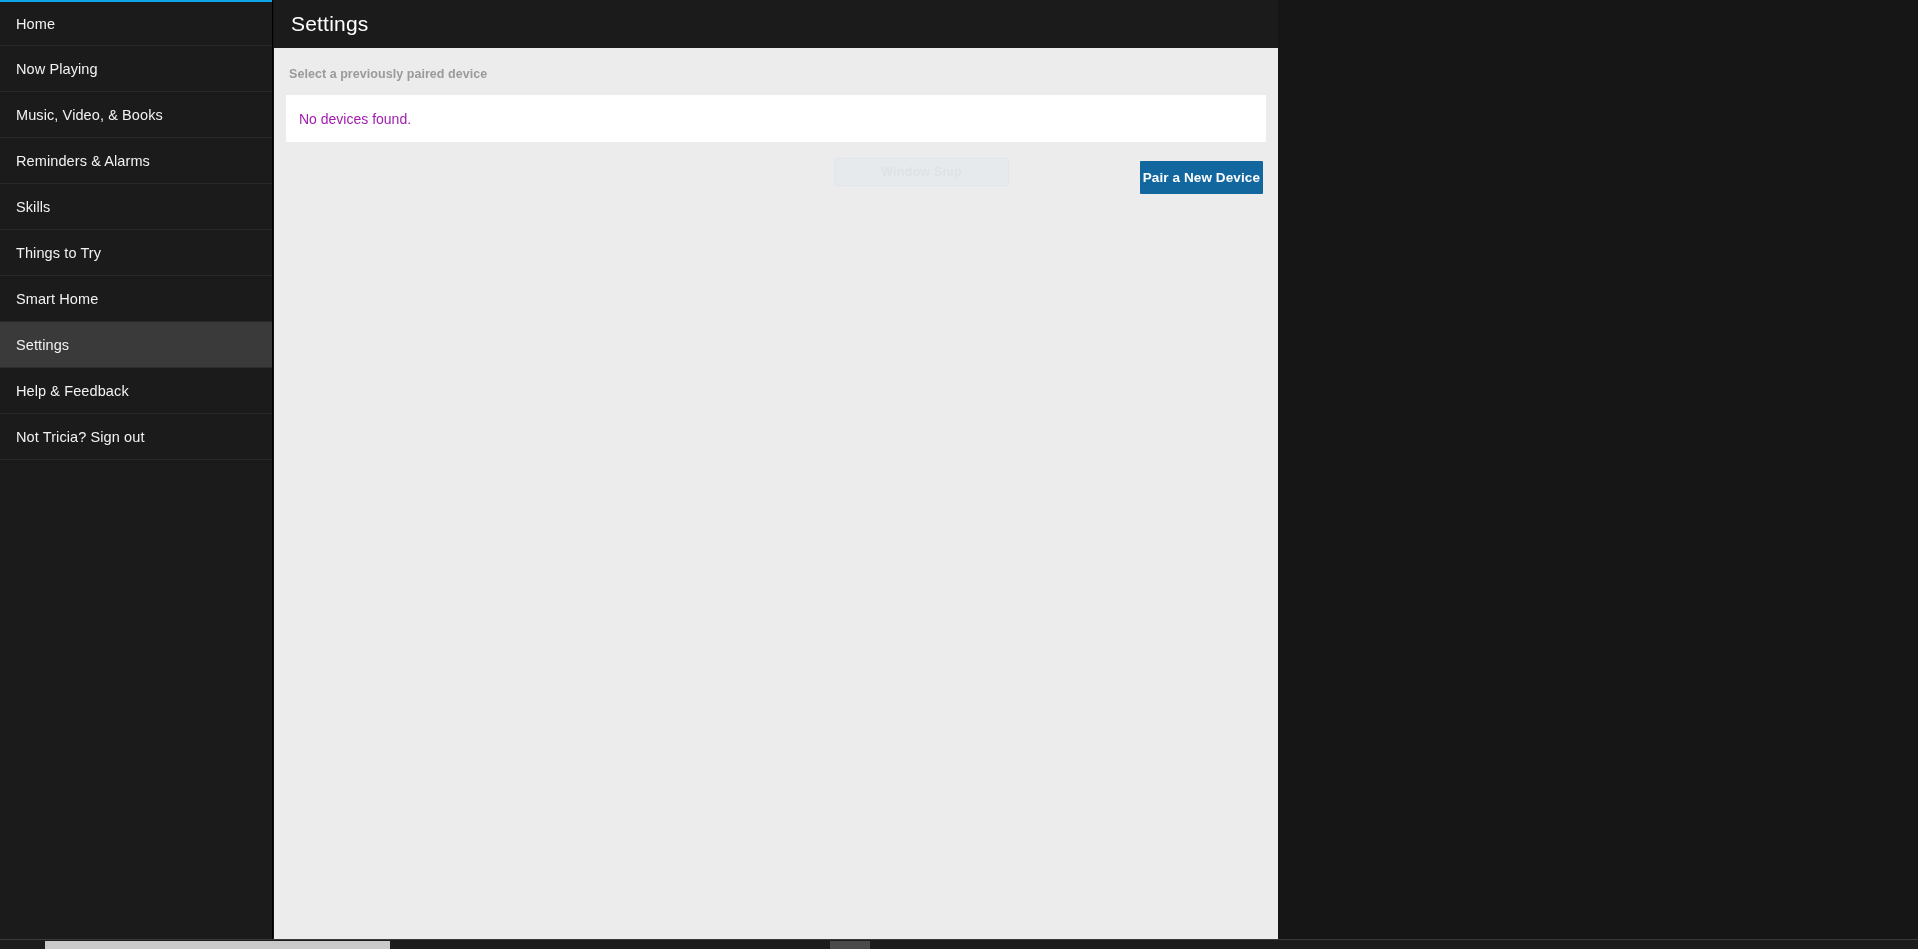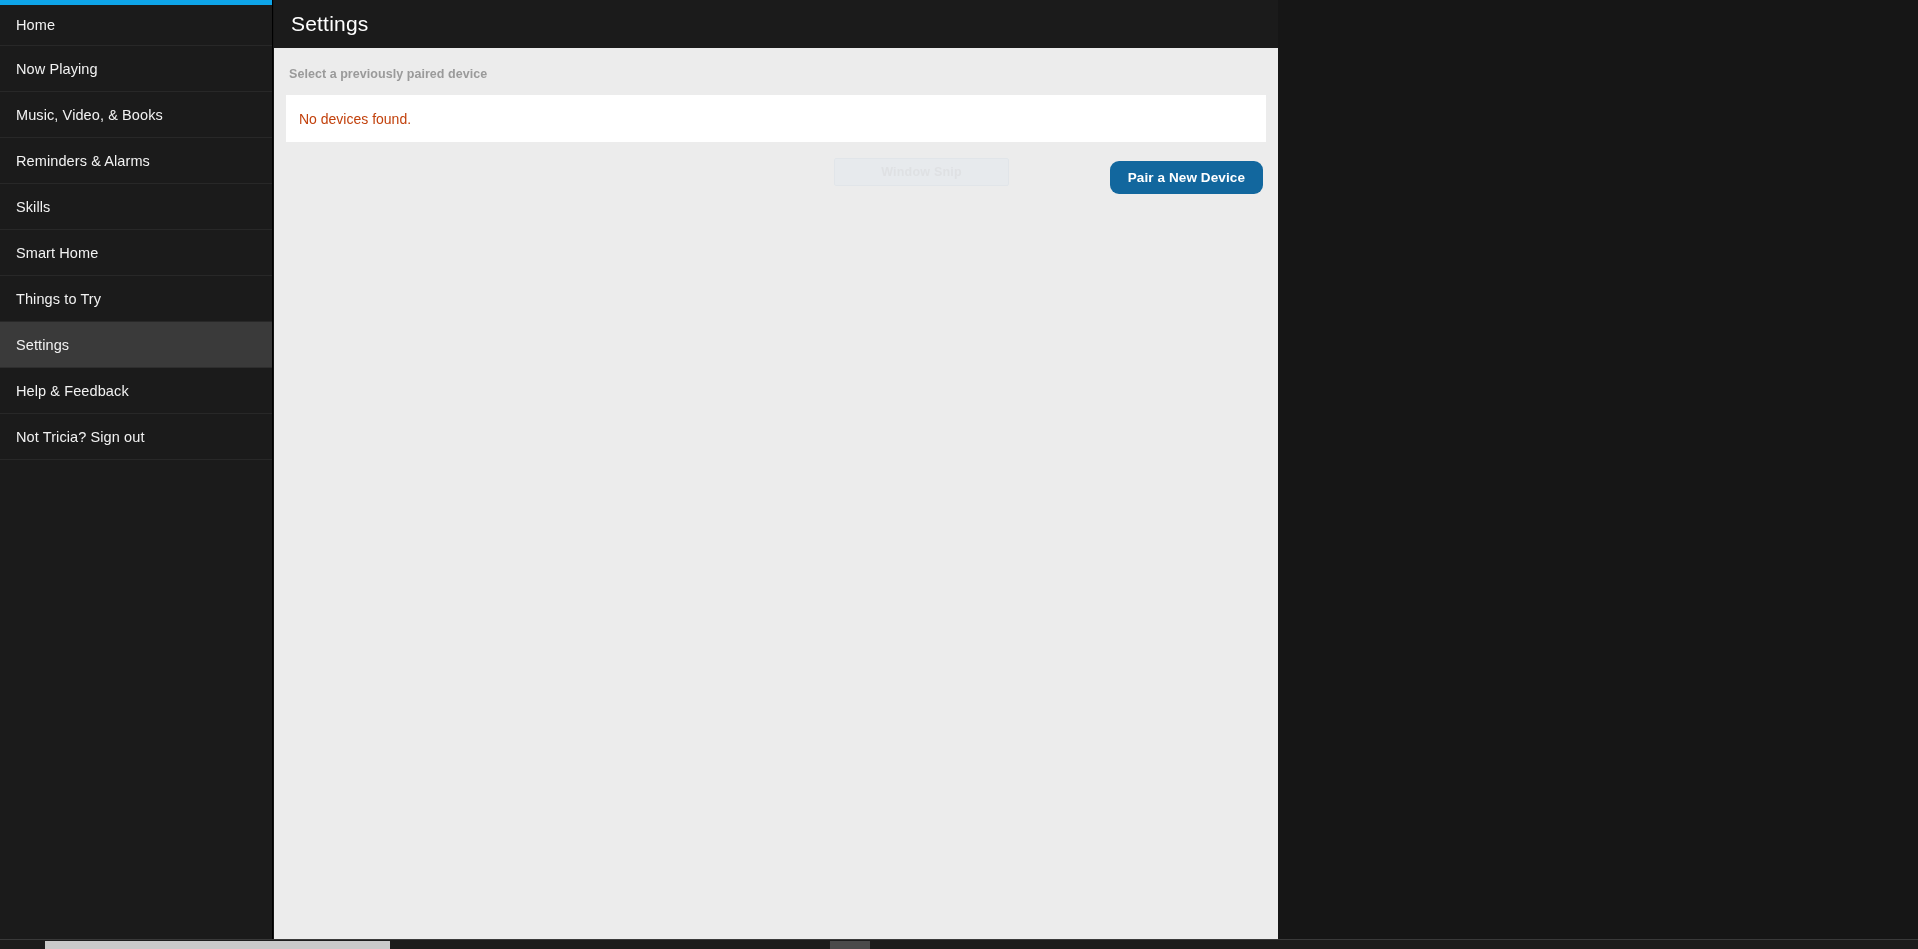--- a/index.html
+++ b/index.html
@@ -39,21 +39,21 @@
     align-items: center;
     padding-left: 16px;
     color: #f2f2f2;
     font-size: 14.5px;
     letter-spacing: 0.1px;
     border-bottom: 1px solid #282828;
     background: #1b1b1b;
     cursor: pointer;
     user-select: none;
   }
-  .nav-item:first-child { border-top: 5px solid #0ea5e9; }
+  .nav-item:first-child { border-top: 2px solid #0ea5e9; }
   .nav-item.active { background: #3a3a3a; border-bottom: 1px solid #2e2e2e; }
 
   
   .main {
     position: absolute;
     left: 274px;
     top: 0;
     width: 1004px;
     height: 949px;
     background: #ececec;
@@ -99,21 +99,21 @@
   }
 
   .device-card {
     margin-top: 14px;
     background: #ffffff;
     height: 47px;
     display: flex;
     align-items: center;
     padding-left: 13px;
     font-size: 14px;
-    color: #c2410c;
+    color: #a21caf;
   }
 
   .actions-row {
     position: relative;
     margin-top: 16px;
     height: 36px;
   }
 
   .ghost-button {
     position: absolute;
@@ -134,24 +134,24 @@
     opacity: 0.82;
     filter: blur(0.45px);
     user-select: none;
   }
 
   .primary-button {
     position: absolute;
     right: 3px;
     top: 3px;
     height: 33px;
-    padding: 0 18px;
+    padding: 0 3px;
     background: #12679e;
     border: none;
-    border-radius: 9px;
+    border-radius: 1px;
     color: #ffffff;
     font-size: 13.5px;
     font-weight: 700;
     font-family: "Liberation Sans", sans-serif;
     letter-spacing: 0.1px;
     cursor: pointer;
   }
 
   
   .hscrollbar {
@@ -195,24 +195,24 @@
     <div class="nav-item">
       <span>Music, Video, &amp; Books</span>
     </div>
     <div class="nav-item">
       <span>Reminders &amp; Alarms</span>
     </div>
     <div class="nav-item">
       <span>Skills</span>
     </div>
     <div class="nav-item">
+      <span>Things to Try</span>
+    </div>
+    <div class="nav-item">
       <span>Smart Home</span>
-    </div>
-    <div class="nav-item">
-      <span>Things to Try</span>
     </div>
     <div class="nav-item active">
       <span>Settings</span>
     </div>
     <div class="nav-item">
       <span>Help &amp; Feedback</span>
     </div>
     <div class="nav-item">
       <span>Not Tricia? Sign out</span>
     </div>

